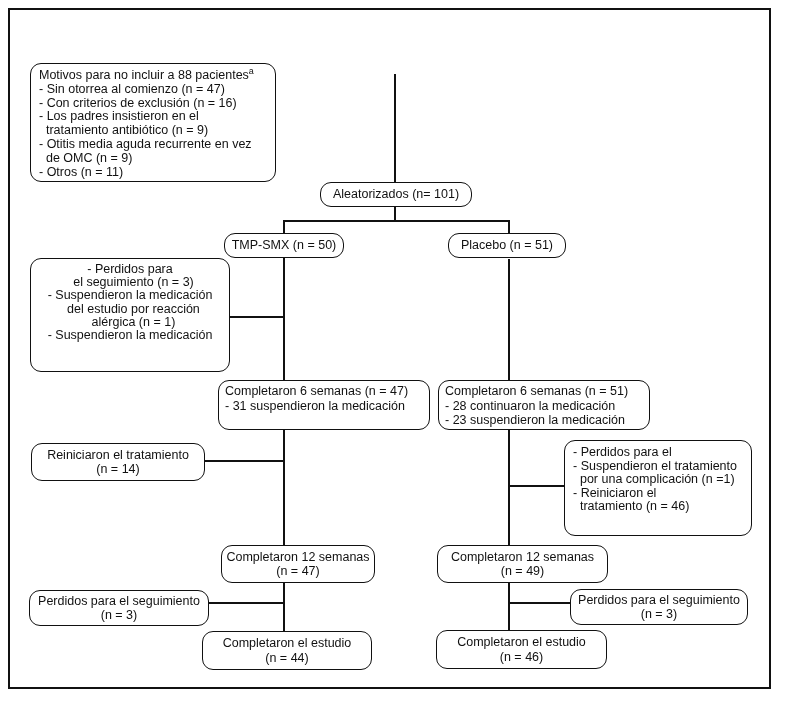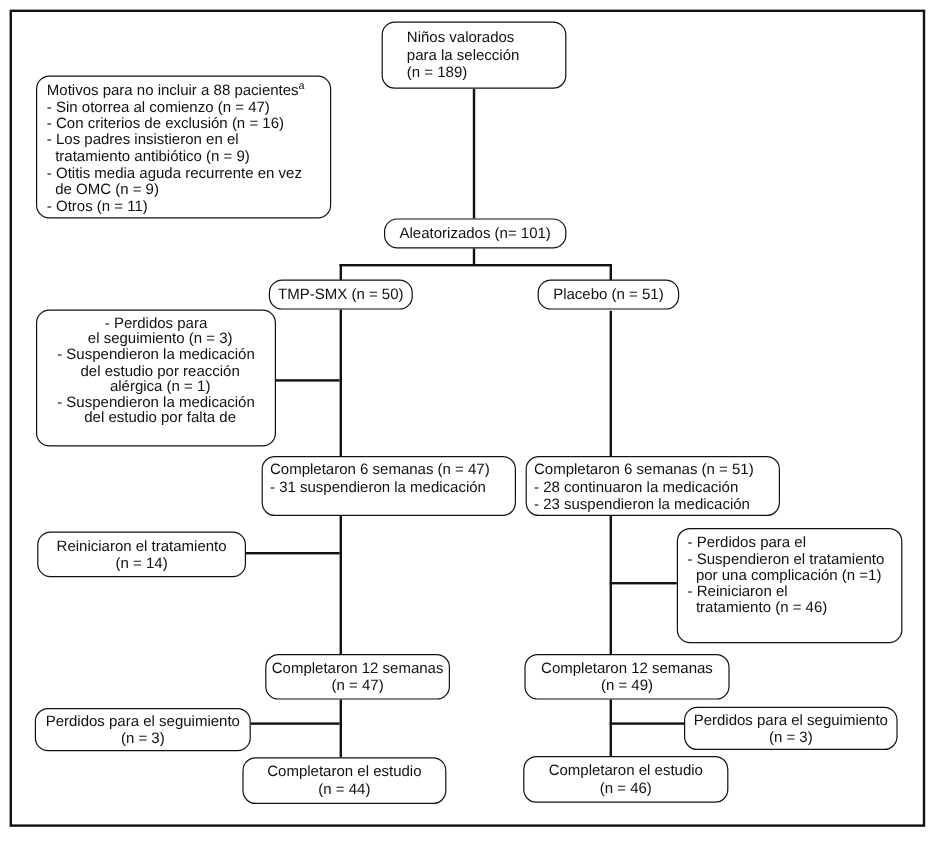--- a/index.html
+++ b/index.html
@@ -50,25 +50,20 @@
   <div class="ln" style="left:283px;top:430px;width:1.5px;height:115px;"></div>
   <div class="ln" style="left:205px;top:460px;width:78px;height:1.5px;"></div>
   <div class="ln" style="left:508px;top:430px;width:1.5px;height:115px;"></div>
   <div class="ln" style="left:508px;top:485px;width:56px;height:1.5px;"></div>
   <div class="ln" style="left:283px;top:583px;width:1.5px;height:48px;"></div>
   <div class="ln" style="left:209px;top:602px;width:74px;height:1.5px;"></div>
 
   <div class="ln" style="left:508px;top:583px;width:1.5px;height:48px;"></div>
   <div class="ln" style="left:508px;top:602px;width:62px;height:1.5px;"></div>
 
-  <div class="box" style="left:318px;top:18px;width:154px;height:56px;padding-left:20px;padding-top:5px;">
-    <div class="tl">Niños valorados</div>
-    <div class="tl">para la selección</div>
-    <div class="tl">(n = 189)</div>
-  </div>
 
   <div class="box" style="left:30px;top:63px;width:246px;height:119px;line-height:13.8px;padding:5px 8px;">
     <div class="tl"><span>Motivos para no incluir a 88 pacientes</span><sup>a</sup></div>
     <div class="tl">- Sin otorrea al comienzo (n = 47)</div>
     <div class="tl">- Con criterios de exclusión (n = 16)</div>
     <div class="tl">- Los padres insistieron en el</div>
     <div class="tl">  tratamiento antibiótico (n = 9)</div>
     <div class="tl">- Otitis media aguda recurrente en vez</div>
     <div class="tl">  de OMC (n = 9)</div>
     <div class="tl">- Otros (n = 11)</div>
@@ -86,21 +81,20 @@
     <div class="tl">Placebo (n = 51)</div>
   </div>
 
   <div class="box" style="left:30px;top:258px;width:200px;height:114px;line-height:13.2px;padding:4px 8px;text-align:center;">
     <div class="tl">- Perdidos para</div>
     <div class="tl">  el seguimiento (n = 3)</div>
     <div class="tl">- Suspendieron la medicación</div>
     <div class="tl">  del estudio por reacción</div>
     <div class="tl">  alérgica (n = 1)</div>
     <div class="tl">- Suspendieron la medicación</div>
-    <div class="tl">  del estudio por falta de</div>
   </div>
 
   <div class="box" style="left:218px;top:380px;width:212px;height:50px;padding:3px 6px;">
     <div class="tl">Completaron 6 semanas (n = 47)</div>
     <div class="tl">- 31 suspendieron la medicación</div>
   </div>
 
   <div class="box" style="left:438px;top:380px;width:212px;height:50px;padding:3px 6px;">
     <div class="tl">Completaron 6 semanas (n = 51)</div>
     <div class="tl">- 28 continuaron la medicación</div>

